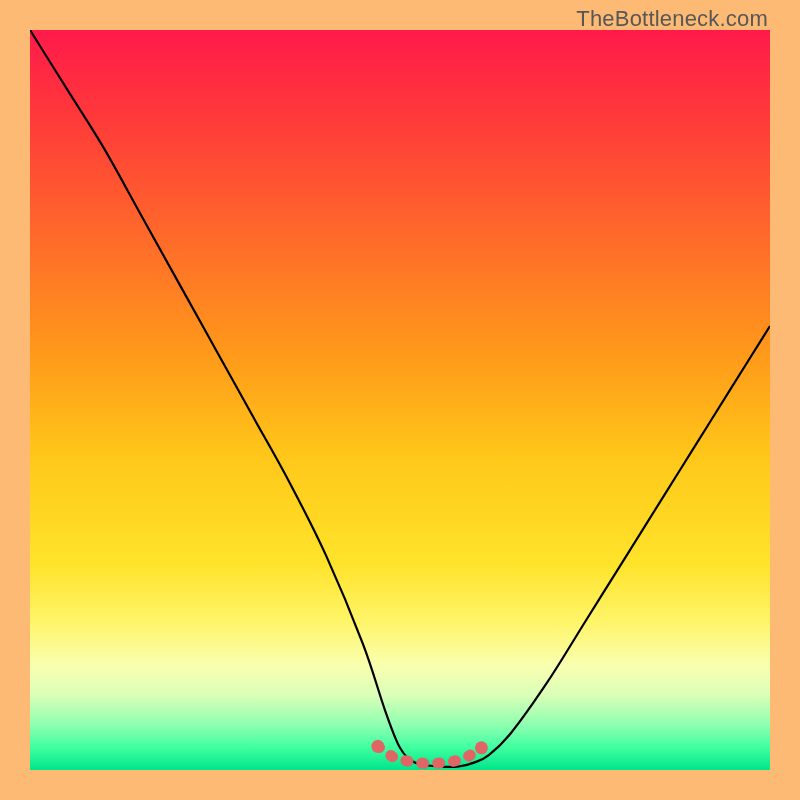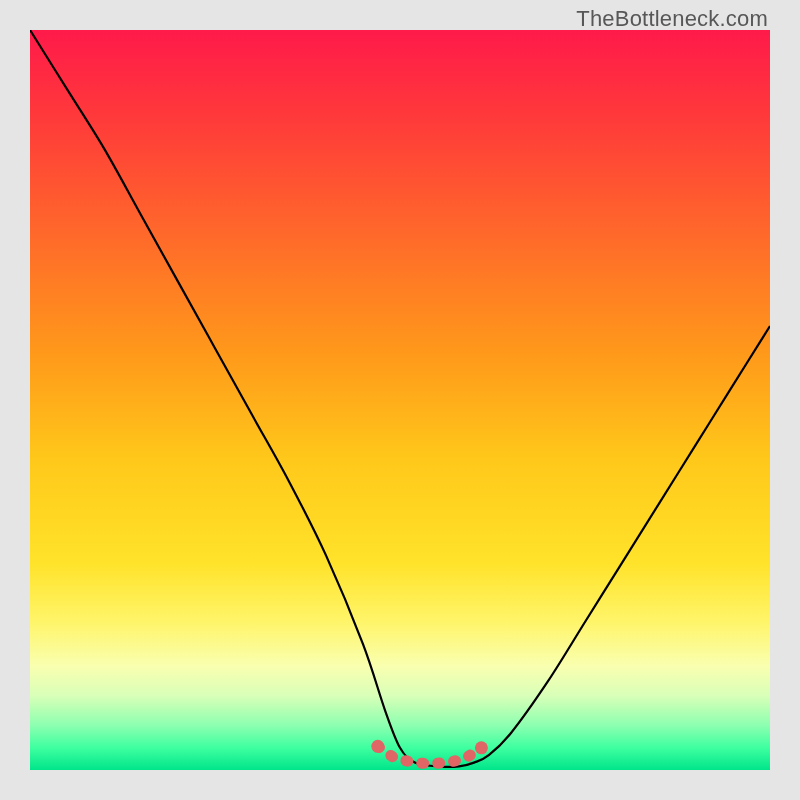--- a/index.html
+++ b/index.html
@@ -1,21 +1,21 @@
 <!DOCTYPE html>
 <html><head>
 <meta charset="utf-8">
 <style>
   * { margin: 0; padding: 0; box-sizing: border-box; }
   html, body { width: 800px; height: 800px; overflow: hidden; background: #000; }
   .chart-container {
     position: relative;
     width: 800px;
     height: 800px;
-    background: #e5e5e5;
+    background: #fdba74;
   }
   .plot-area {
     position: absolute;
     left: 30px;
     top: 30px;
     width: 740px;
     height: 740px;
     overflow: hidden;
   }
   .gradient-bg {

